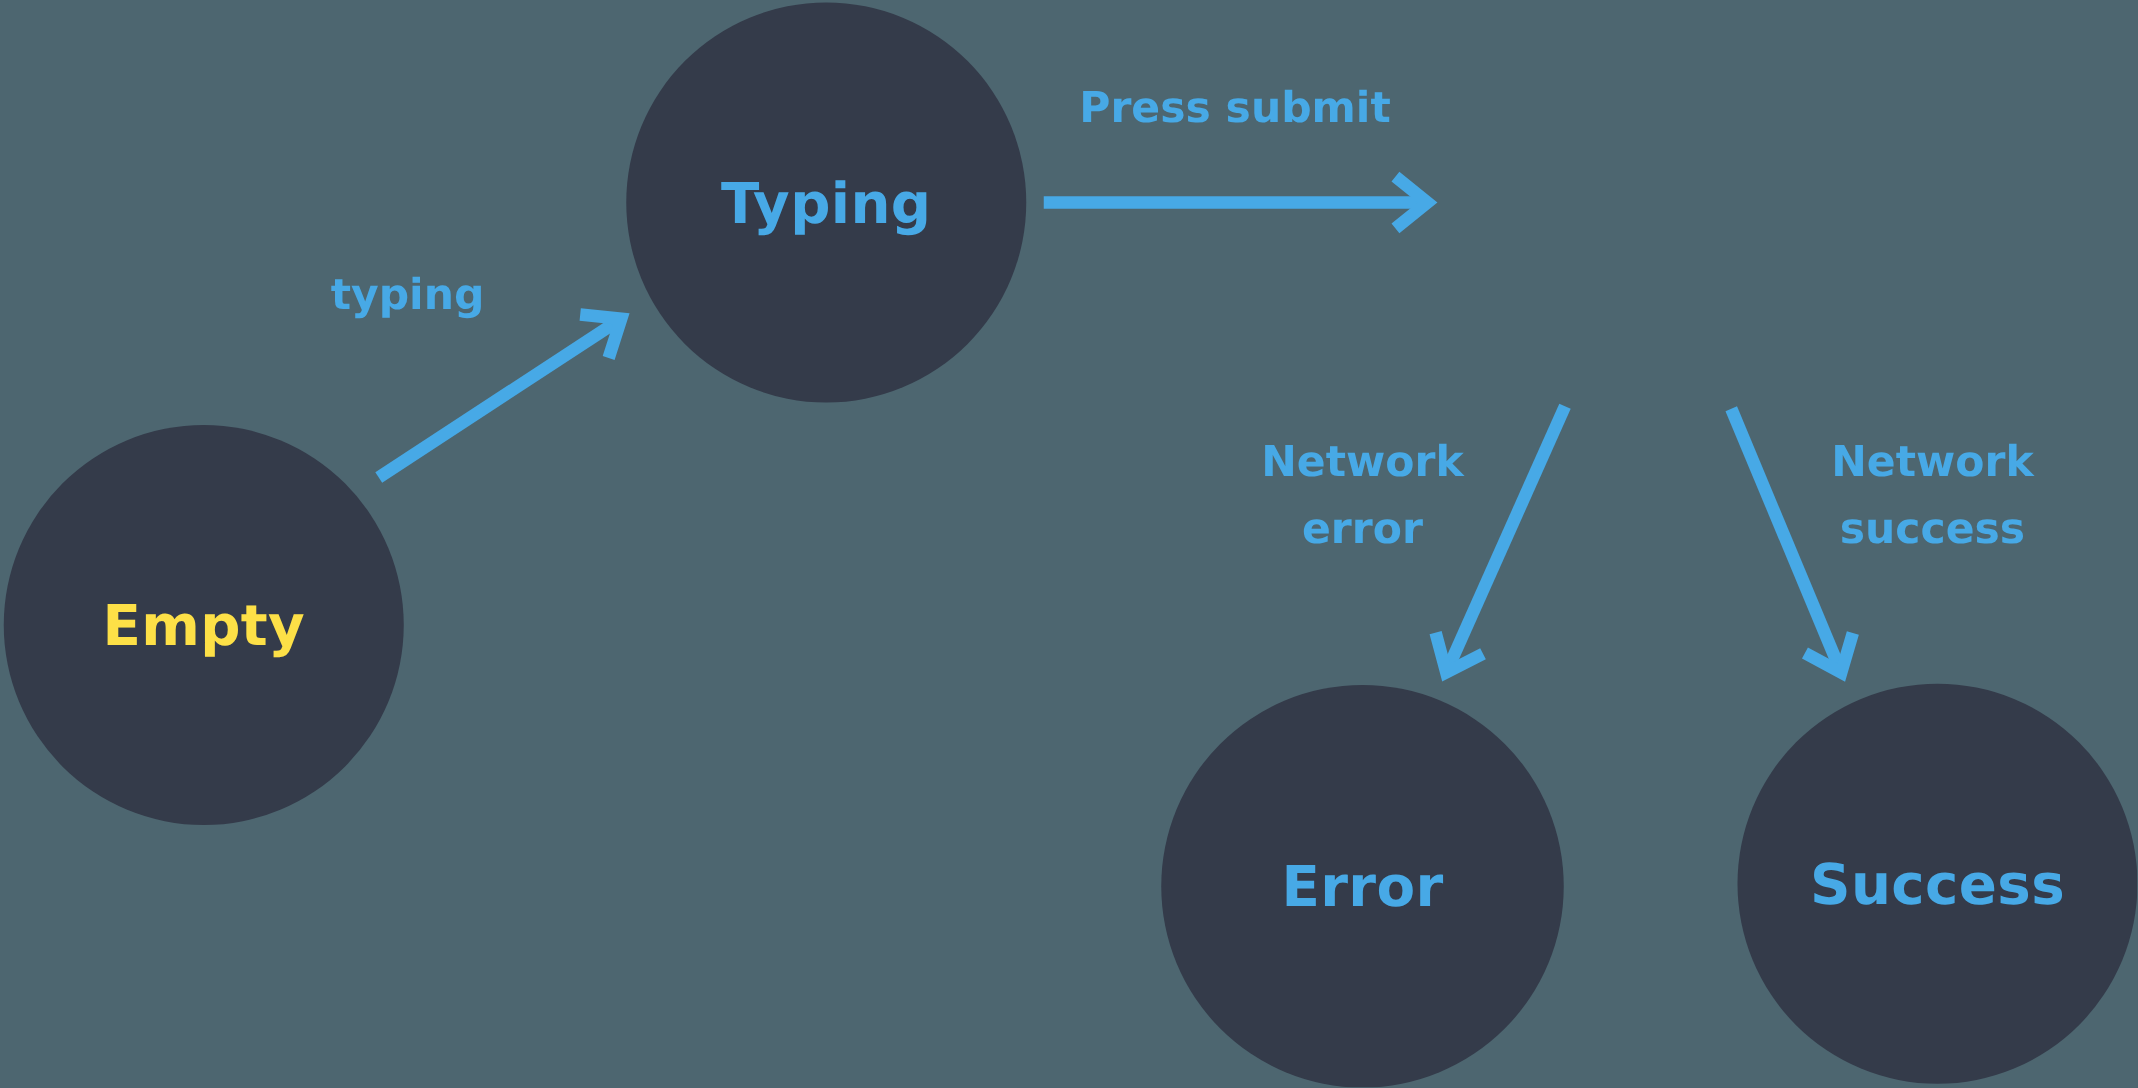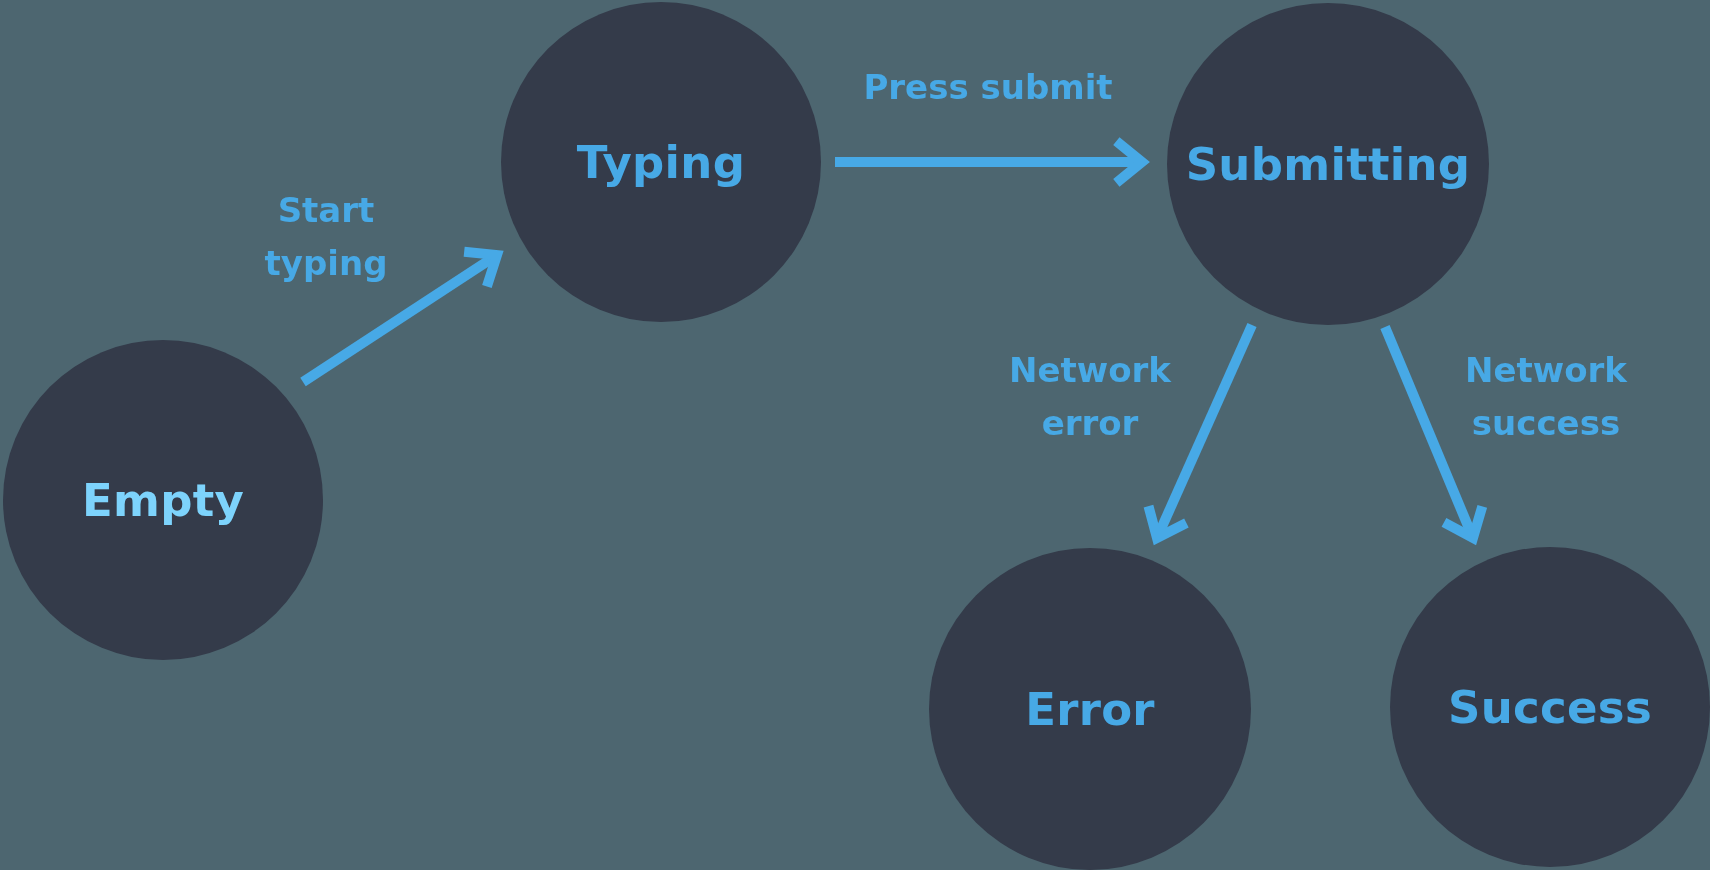--- a/index.html
+++ b/index.html
@@ -62,42 +62,38 @@
       <g>
         <line x1="1252" y1="325" x2="1157" y2="538" stroke="#47a9e6" stroke-width="10"></line>
         <polyline points="1148.479735773095,506.1188912127617 1157,538 1186.4129675273407,523.0374687557352" fill="none" stroke="#47a9e6" stroke-width="10" stroke-linejoin="miter"></polyline>
       </g>
       <g>
         <line x1="1385" y1="327" x2="1473" y2="538" stroke="#47a9e6" stroke-width="10"></line>
         <polyline points="1443.9608809122096,522.3242364586242 1473,538 1482.2956381482663,506.3362808341077" fill="none" stroke="#47a9e6" stroke-width="10" stroke-linejoin="miter"></polyline>
       </g>
     </svg>
 <div class="edge-label" style="left: 326px; top: 237px; color: rgb(71, 169, 230);">
-      <span>Start</span>
       <span>typing</span>
     </div>
     <div class="edge-label" style="left: 988px; top: 87px; color: rgb(71, 169, 230);">
       <span>Press submit</span>
     </div>
     <div class="edge-label" style="left: 1090px; top: 397px; color: rgb(71, 169, 230);">
       <span>Network</span>
       <span>error</span>
     </div>
     <div class="edge-label" style="left: 1546px; top: 397px; color: rgb(71, 169, 230);">
       <span>Network</span>
       <span>success</span>
     </div>
     <div class="state-node" style="left: 3px; top: 340px; width: 320px; height: 320px; background: rgb(52, 59, 74);">
-      <span class="state-label" style="color: #7dd3fc;">Empty</span>
+      <span class="state-label" style="color: #fde047;">Empty</span>
     </div>
     <div class="state-node" style="left: 501px; top: 2px; width: 320px; height: 320px; background: rgb(52, 59, 74);">
       <span class="state-label" style="color: rgb(71, 169, 230);">Typing</span>
-    </div>
-    <div class="state-node" style="left: 1167px; top: 3px; width: 322px; height: 322px; background: rgb(52, 59, 74);">
-      <span class="state-label" style="color: rgb(71, 169, 230);">Submitting</span>
     </div>
     <div class="state-node" style="left: 929px; top: 548px; width: 322px; height: 322px; background: rgb(52, 59, 74);">
       <span class="state-label" style="color: rgb(71, 169, 230);">Error</span>
     </div>
     <div class="state-node" style="left: 1390px; top: 547px; width: 320px; height: 320px; background: rgb(52, 59, 74);">
       <span class="state-label" style="color: rgb(71, 169, 230);">Success</span>
     </div>
   </div>
 
 </body></html>

